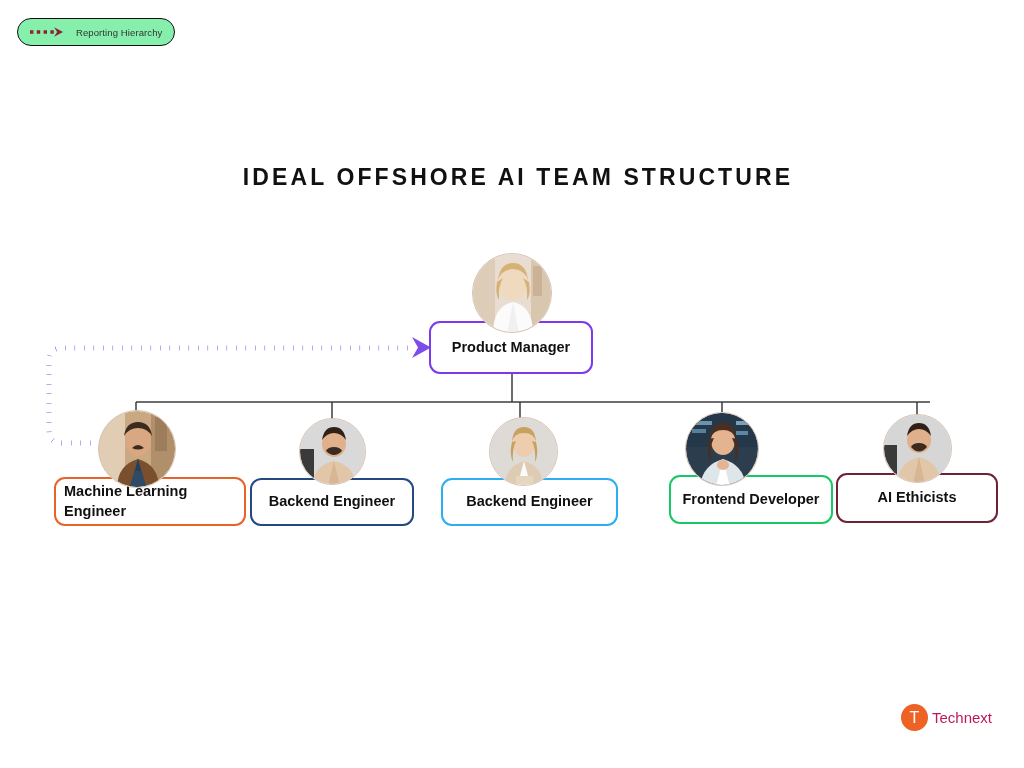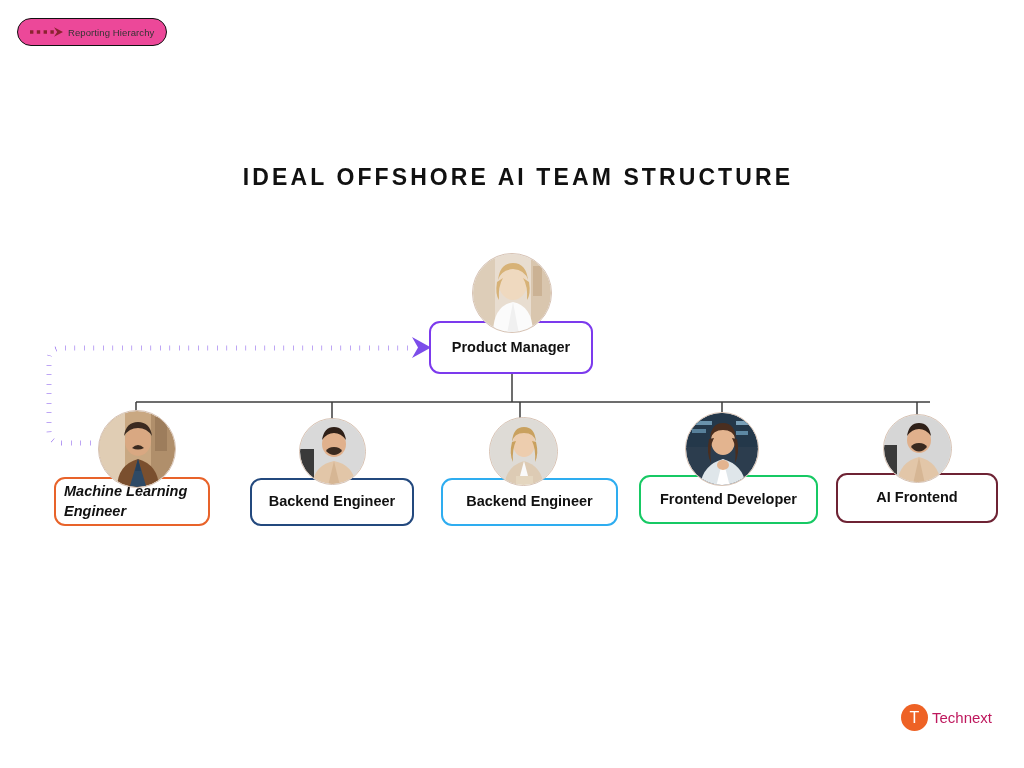--- a/index.html
+++ b/index.html
@@ -18,22 +18,23 @@
 
   
   #legend-badge {
     position: absolute;
     left: 17px;
     top: 18px;
     height: 28px;
     box-sizing: border-box;
     display: flex;
     align-items: center;
+    gap: 8px;
     padding: 0 12px 0 10px;
-    background: #ec4899;
+    background: #86efac;
     border: 1.6px solid #111111;
     border-radius: 14px;
   }
   #legend-badge .legend-swatch { display: block; line-height: 0; }
   #legend-badge .legend-text {
     font-size: 9.5px;
     color: #333333;
     letter-spacing: .1px;
     white-space: nowrap;
   }
@@ -197,21 +198,21 @@
         <rect x="56" y="6" width="12" height="34" fill="#9d7d5c"></rect>
         <ellipse cx="39" cy="30" rx="13" ry="15" fill="#d9a882"></ellipse>
         <path d="M25 25 Q27 11 39 11 Q51 11 53 25 Q48 17 39 17 Q30 17 25 25 Z" fill="#3a2a20"></path>
         <path d="M33 37 Q39 40 45 37 Q42 34 39 34 Q36 34 33 37 Z" fill="#3a2a20"></path>
         <path d="M18 78 Q18 54 39 48 Q60 54 60 78 Z" fill="#7a4f2e"></path>
         <path d="M39 48 L30 78 L48 78 Z" fill="#2e4a66"></path>
         <path d="M39 48 L36 60 L42 60 Z" fill="#27405a"></path>
       </svg>
     </div>
   </div>
-  <div class="node-box" style="left:54px; top:477px; width:156px; height:49px; border:2.2px solid #e8632a;font-style:italic;">
+  <div class="node-box" style="left:54px; top:477px; width:192px; height:49px; border:2.2px solid #e8632a;">
     <span class="node-label">Machine Learning Engineer</span>
   </div>
 </div>
 
 <div class="node">
   <div class="node-avatar" style="left:299px; top:418px; width:67px; height:67px;">
     <div class="photo">
       <svg width="67" height="67" viewBox="0 0 67 67">
         <rect width="67" height="67" fill="#d9d9d9"></rect>
         <rect x="0" y="30" width="14" height="37" fill="#3a3a3a"></rect>
@@ -261,40 +262,40 @@
         <ellipse cx="37" cy="28" rx="12" ry="14" fill="#e3b48f"></ellipse>
         <path d="M24 26 Q25 10 37 10 Q49 10 50 26 Q47 17 37 17 Q27 17 24 26 Z" fill="#4a2e1f"></path>
         <path d="M23 26 Q20 40 25 50 Q23 34 28 25 Z" fill="#4a2e1f"></path>
         <path d="M51 26 Q54 40 49 50 Q51 34 46 25 Z" fill="#4a2e1f"></path>
         <path d="M14 74 Q16 52 37 46 Q58 52 60 74 Z" fill="#dfe6ea"></path>
         <path d="M37 46 L30 74 L44 74 Z" fill="#ffffff"></path>
         <ellipse cx="37" cy="52" rx="6" ry="5" fill="#e3b48f"></ellipse>
       </svg>
     </div>
   </div>
-  <div class="node-box" style="left:639px; top:475px; width:179px; height:49px; border:2.2px solid #17c964;">
+  <div class="node-box" style="left:669px; top:475px; width:164px; height:49px; border:2.2px solid #17c964;">
     <span class="node-label">Frontend Developer</span>
   </div>
 </div>
 
 <div class="node">
   <div class="node-avatar" style="left:883px; top:414px; width:69px; height:69px;">
     <div class="photo">
       <svg width="69" height="69" viewBox="0 0 69 69">
         <rect width="69" height="69" fill="#d6d6d6"></rect>
         <rect x="0" y="30" width="13" height="39" fill="#3a3a3a"></rect>
         <ellipse cx="35" cy="25" rx="12" ry="13" fill="#e0b08c"></ellipse>
         <path d="M23 21 Q25 8 35 8 Q45 8 47 21 Q42 14 35 14 Q28 14 23 21 Z" fill="#2f2018"></path>
         <path d="M27 32 Q35 41 43 32 Q41 28 35 28 Q29 28 27 32 Z" fill="#3a2a20"></path>
         <path d="M13 69 Q15 47 35 42 Q55 47 57 69 Z" fill="#e2c6a8"></path>
         <path d="M35 42 L29 69 L41 69 Z" fill="#d6b694"></path>
       </svg>
     </div>
   </div>
   <div class="node-box" style="left:836px; top:473px; width:162px; height:50px; border:2.2px solid #6e2334;">
-    <span class="node-label">AI Frontend</span>
+    <span class="node-label">AI Ethicists</span>
   </div>
 </div>
 
 <div id="brand-logo">
   <span class="logo-mark">T</span>
   <span class="logo-word">Technext</span>
 </div>
 
 </body></html>

